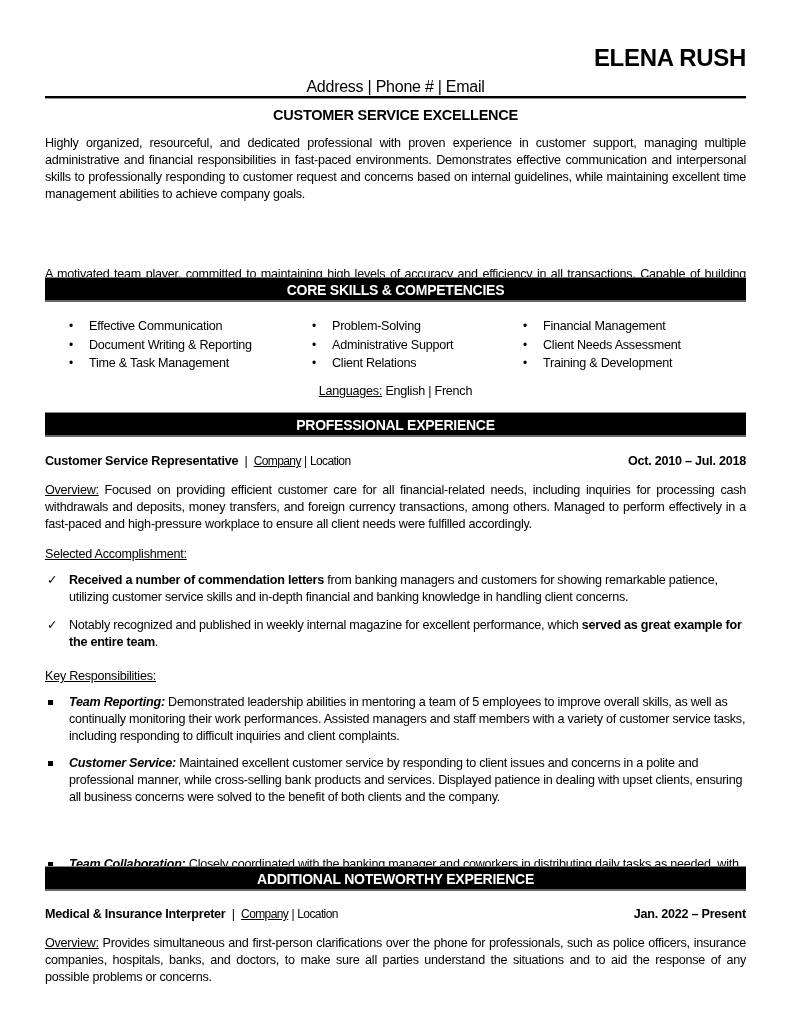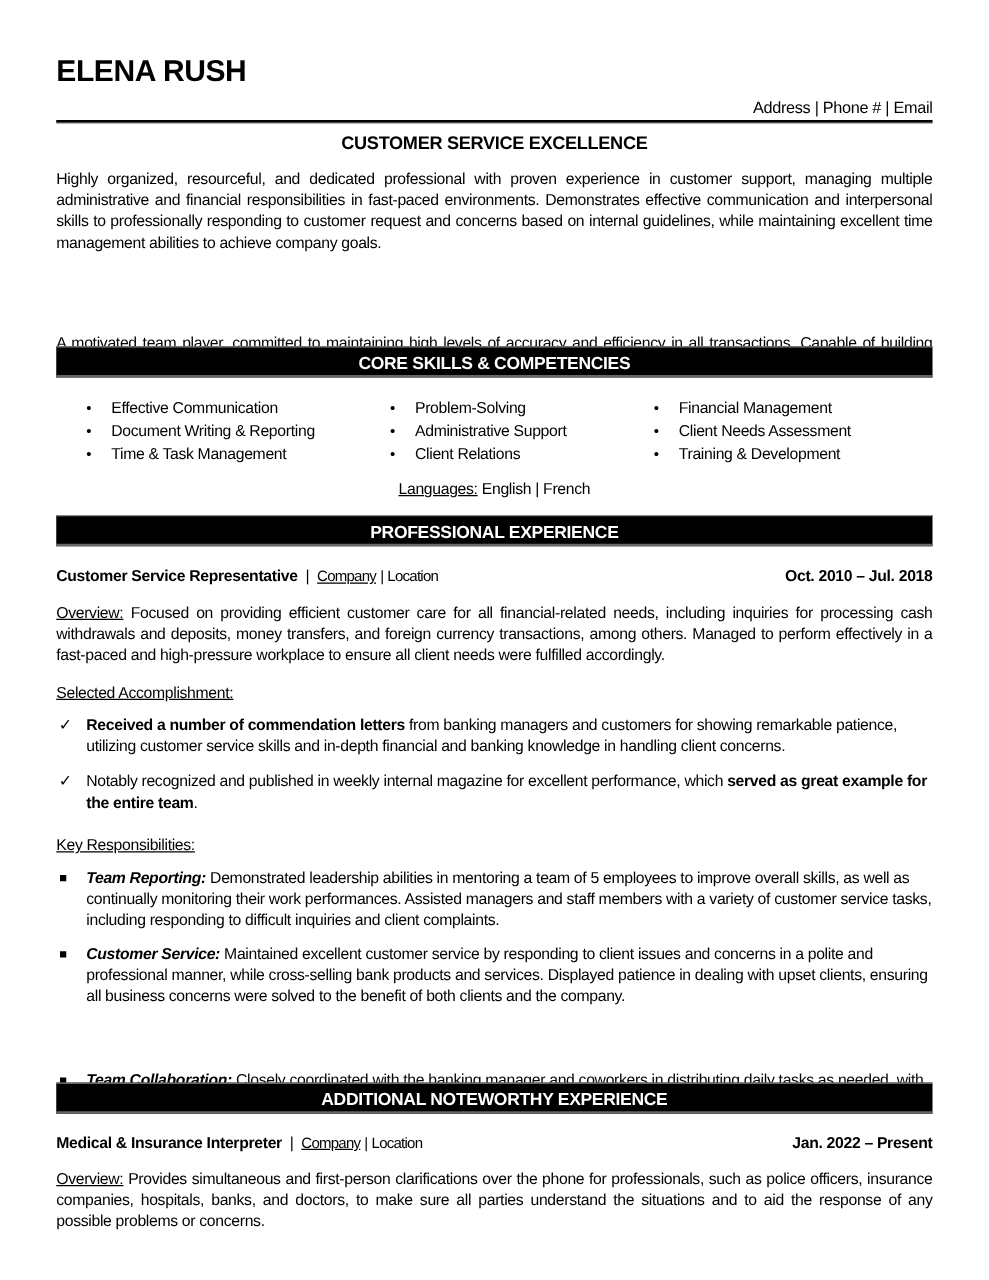--- a/index.html
+++ b/index.html
@@ -7,25 +7,25 @@
     width: 791px; height: 1024px; position: relative; overflow: hidden;
     font-family: "Liberation Sans", "DejaVu Sans", sans-serif;
     color: #000;
     font-size: 12.6px;
     letter-spacing: -0.25px;
   }
   .page { position: absolute; left: 45px; top: 0; width: 701px; }
 
   .name {
     position: absolute; left: 0; top: 44px; width: 701px;
-    text-align: left; font-weight: bold; font-size: 24px; letter-spacing: -0.3px;
+    text-align: right; font-weight: bold; font-size: 24px; letter-spacing: -0.3px;
   }
   .contact {
     position: absolute; left: 0; top: 78px; width: 701px;
-    text-align: right; font-size: 13px;
+    text-align: center; font-size: 16px;
   }
   .rule {
     position: absolute; left: 0; top: 96px; width: 701px; height: 2px;
     background: #000; box-shadow: 0 1px 0 #999;
   }
   .headline {
     position: absolute; left: 0; top: 107px; width: 701px;
     text-align: center; font-weight: bold; font-size: 14.5px;
   }
   .para {

